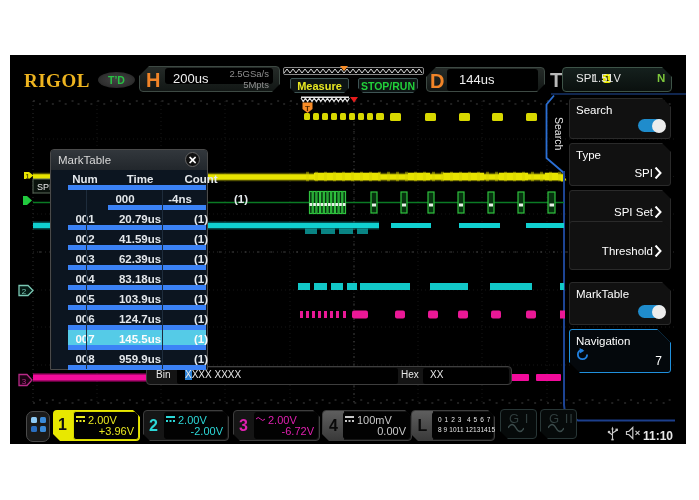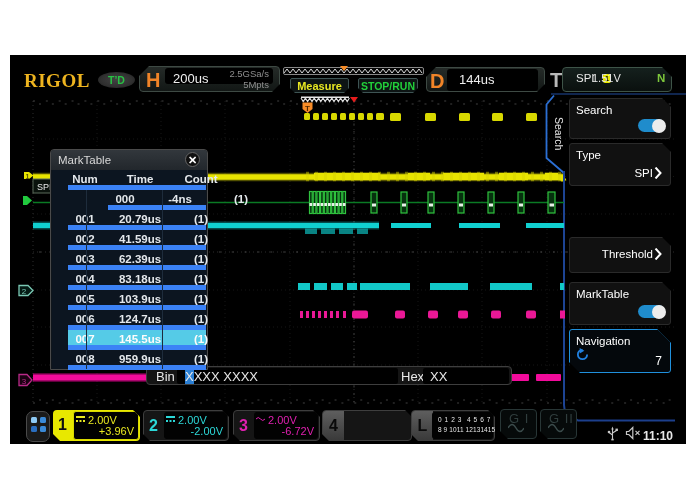--- a/index.html
+++ b/index.html
@@ -37,21 +37,21 @@
 #stab span{position:absolute;left:2px;top:0px;color:#e4e4e4;font-size:10.5px;writing-mode:vertical-rl;}
 .mitem{left:569px;width:102px;background:#111;border:1px solid #2a2a2a;border-radius:3px;clip-path:polygon(0 0,calc(100% - 9px) 0,100% 9px,100% 100%,0 100%);color:#fff;font-size:11.5px;}
 .mlabel{position:absolute;left:6px;top:5px;}
 .mright{position:absolute;right:8px;bottom:6px;}
 .chv{display:inline-block;vertical-align:-2px;margin-left:1px;}
 .toggle{position:absolute;right:5px;bottom:6px;width:27px;height:13px;border-radius:7px;background:#1f8ccc;}
 .toggle i{position:absolute;right:-1px;top:-0.5px;width:14px;height:14px;border-radius:50%;background:#ececec;}
 #mi1{top:98px;height:41px;}
 #mi2{top:143px;height:43px;}
 #mi3{top:190px;height:43px;}
-#mi4{top:237px;height:36px;padding-left:13px;}
+#mi4{top:221px;height:49px;padding-left:13px;}
 #mi5{top:282px;height:43px;}
 #mi6{top:329px;height:44px;background:#04080c;border:1.5px solid #2090dc;border-radius:3px;clip-path:polygon(0 0,calc(100% - 14px) 0,100% 14px,100% 100%,11px 100%,0 calc(100% - 11px));}
 #mi7{top:377px;height:34px;}
 #nav7{position:absolute;right:8px;bottom:4px;font-size:12px;}
 #navicon{position:absolute;left:6px;top:18px;width:13px;height:13px;}
 
 #gridbtn{left:26px;top:411px;width:24px;height:31px;background:#1a1a1a;border:1px solid #4a4a4a;border-radius:7px;}
 .gsq{position:absolute;width:6px;height:6px;border-radius:1.5px;}
 .chblk{top:410px;height:31px;background:#151515;border:1px solid #3e3e3e;border-radius:4px;clip-path:polygon(0 0,calc(100% - 7px) 0,100% 7px,100% calc(100% - 0px),7px 100%,0 calc(100% - 7px));}
 .chbadge{position:absolute;left:0;top:0;bottom:0;width:19px;font-size:16px;font-weight:bold;text-align:center;line-height:29px;}
@@ -88,21 +88,21 @@
 #ptable{position:absolute;left:1px;top:20px;right:1px;bottom:0;background:#0c1520;}
 .trow{position:absolute;left:16px;right:0;height:20px;border-bottom:5px solid #3b82f6;color:#e4e8ec;font-size:11.5px;font-weight:bold;}
 .tc1{position:absolute;left:0;width:34px;text-align:center;top:3px;}
 .tc2{position:absolute;left:34px;width:76px;text-align:center;top:3px;}
 .tc3{position:absolute;left:110px;width:46px;text-align:center;top:3px;}
 .thead{font-weight:bold;}
 .hl{background:#55cbe7;color:#fcfcfc;}
 #vline1{position:absolute;left:34px;top:20px;bottom:0;width:1px;background:#1e2c3c;}
 #vline2{position:absolute;left:110px;top:20px;bottom:0;width:1px;background:#1e2c3c;}
 
-#binbar{left:146px;top:366px;width:366px;height:19px;background:#141414;border:1px solid #3e3e3e;border-radius:4px;color:#e8e8e8;font-size:13px;}
+#binbar{left:146px;top:366px;width:366px;height:19px;background:#141414;border:1px solid #3e3e3e;border-radius:4px;color:#e8e8e8;font-size:10px;}
 #binlab{position:absolute;left:9px;top:2px;}
 #binval{position:absolute;left:30px;top:1px;width:221px;height:16px;background:#000;border-radius:2px;padding:1px 0 1px 8px;}
 #binx{background:#2a7fd4;}
 #hexlab{position:absolute;left:254px;top:2px;}
 #hexval{position:absolute;left:276px;top:1px;width:86px;height:16px;background:#000;border-radius:2px;padding:1px 0 1px 7px;}
 </style>
 </head>
 <body>
 <div id="page">
 <div id="screen"></div>
@@ -288,20 +288,25 @@
     </div>
 <div class="abs mitem" id="mi1">
       <span class="mlabel">Search</span>
       <span class="toggle">
         <i></i>
       </span>
     </div>
 <div class="abs mitem" id="mi2">
       <span class="mlabel">Type</span>
       <span class="mright">SPI<svg class="chv" width="8" height="12" viewBox="0 0 8 12">
+          <path d="M1.5 0.5 L6.5 6 L1.5 11.5" stroke="#fff" stroke-width="2" fill="none"></path>
+        </svg></span>
+    </div>
+<div class="abs mitem" id="mi3">
+      <span class="mright" style="bottom:14px;">SPI Set<svg class="chv" width="8" height="12" viewBox="0 0 8 12">
           <path d="M1.5 0.5 L6.5 6 L1.5 11.5" stroke="#fff" stroke-width="2" fill="none"></path>
         </svg></span>
     </div>
 <div class="abs mitem" id="mi4">
       <span class="mright" style="bottom:12px;">Threshold<svg class="chv" width="8" height="12" viewBox="0 0 8 12">
           <path d="M1.5 0.5 L6.5 6 L1.5 11.5" stroke="#fff" stroke-width="2" fill="none"></path>
         </svg></span>
     </div>
 <div class="abs mitem" id="mi5">
       <span class="mlabel">MarkTable</span>
@@ -420,20 +425,30 @@
       <span class="chvals">
         <svg class="coup" viewBox="0 0 9 7">
           <path d="M0 3 Q2.25 0 4.5 3 T9 3" stroke="#e020b0" fill="none"></path>
         </svg>
         <span class="cv1">2.00V</span>
         <span class="cv2">-6.72V</span>
       </span>
     </div>
 <div class="abs chblk" id="ch4">
       <span class="chbadge">4</span>
+      <span class="chvals">
+        <svg class="coup" viewBox="0 0 9 7">
+          <rect x="0" y="0" width="9" height="2" fill="#c8c8c8"></rect>
+          <rect x="0" y="4" width="2" height="2" fill="#c8c8c8"></rect>
+          <rect x="3.5" y="4" width="2" height="2" fill="#c8c8c8"></rect>
+          <rect x="7" y="4" width="2" height="2" fill="#c8c8c8"></rect>
+        </svg>
+        <span class="cv1">100mV</span>
+        <span class="cv2">0.00V</span>
+      </span>
     </div>
 <div class="abs chblk" id="chL">
       <span class="chbadge">L</span>
       <span class="chvals">
         <span style="position:absolute;left:6px;top:4px;font-size:6.5px;white-space:nowrap;letter-spacing:0.6px;">0 1 2 3&nbsp; 4 5 6 7</span>
         <span style="position:absolute;left:6px;top:14px;font-size:6.5px;white-space:nowrap;letter-spacing:0.1px;">8 9 1011 12131415</span>
       </span>
     </div>
 <div class="abs gbox" id="g1">
       <span class="glab">G I</span>

